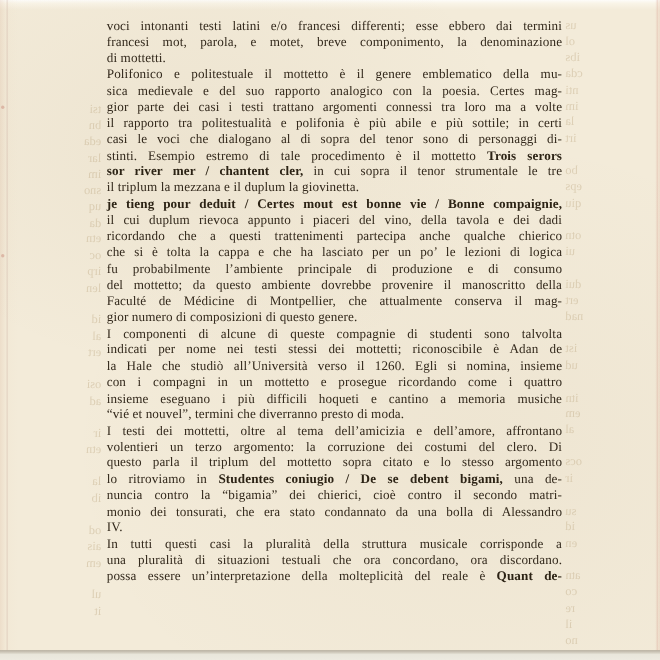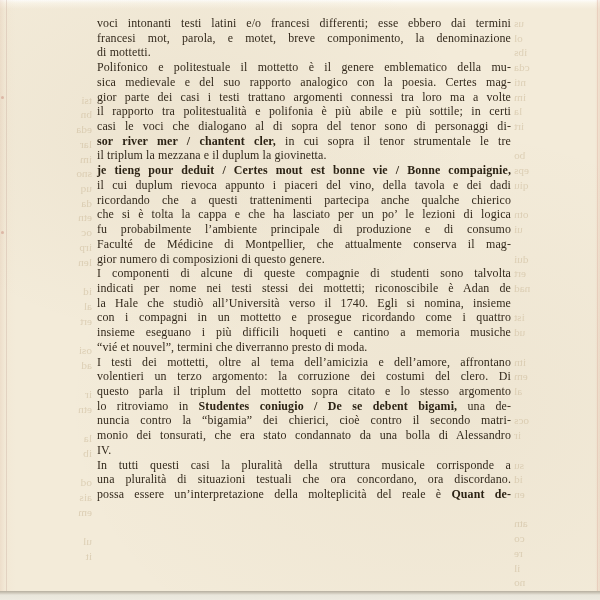--- a/index.html
+++ b/index.html
@@ -137,32 +137,34 @@
     </div>
   <div class="textblock">
       <div class="line just"><span>voci intonanti testi latini e/o francesi differenti; esse ebbero dai termini</span></div>
       <div class="line just"><span>francesi </span><span class="i">mot</span><span>, </span><span class="i">parola</span><span>, e </span><span class="i">motet</span><span>, breve componimento, la denominazione</span></div>
       <div class="line"><span>di mottetti.</span></div>
       <div class="line just"><span>Polifonico e politestuale il mottetto è il genere emblematico della mu-</span></div>
       <div class="line just"><span>sica medievale e del suo rapporto analogico con la poesia. Certes mag-</span></div>
       <div class="line just"><span>gior parte dei casi i testi trattano argomenti connessi tra loro ma a volte</span></div>
       <div class="line just"><span>il rapporto tra politestualità e polifonia è più abile e più sottile; in certi</span></div>
       <div class="line just"><span>casi le voci che dialogano al di sopra del </span><span class="i">tenor</span><span> sono di personaggi di-</span></div>
+      <div class="line just"><span>stinti. Esempio estremo di tale procedimento è il mottetto </span><span class="b">Trois serors</span></div>
       <div class="line just"><span class="b">sor river mer / chantent cler,</span><span> in cui sopra il </span><span class="i">tenor</span><span> strumentale le tre</span></div>
       <div class="line"><span>il </span><span class="i">triplum</span><span> la mezzana e il </span><span class="i">duplum</span><span> la giovinetta.</span></div>
       <div class="line just"><span class="b">je tieng pour deduit / Certes mout est bonne vie / Bonne compaignie,</span></div>
       <div class="line just"><span>il cui </span><span class="i">duplum</span><span> rievoca appunto i piaceri del vino, della tavola e dei dadi</span></div>
       <div class="line just"><span>ricordando che a questi trattenimenti partecipa anche qualche chierico</span></div>
       <div class="line just"><span>che si è tolta la cappa e che ha lasciato per un po’ le lezioni di logica</span></div>
       <div class="line just"><span>fu probabilmente l’ambiente principale di produzione e di consumo</span></div>
+      <div class="line just"><span>del mottetto; da questo ambiente dovrebbe provenire il manoscritto della</span></div>
       <div class="line just"><span>Faculté de Médicine di Montpellier, che attualmente conserva il mag-</span></div>
       <div class="line"><span>gior numero di composizioni di questo genere.</span></div>
       <div class="line just"><span>I componenti di alcune di queste compagnie di studenti sono talvolta</span></div>
       <div class="line just"><span>indicati per nome nei testi stessi dei mottetti; riconoscibile è Adan de</span></div>
-      <div class="line just"><span>la Hale che studiò all’Università verso il 1740. Egli si nomina, insieme</span></div>
+      <div class="line just"><span>la Hale che studiò all’Università verso il 1260. Egli si nomina, insieme</span></div>
       <div class="line just"><span>con i compagni in un mottetto e prosegue ricordando come i quattro</span></div>
       <div class="line just"><span>insieme eseguano i più difficili </span><span class="i">hoqueti</span><span> e cantino a memoria musiche</span></div>
       <div class="line"><span>“vié et nouvel”, termini che diverranno presto di moda.</span></div>
       <div class="line just"><span>I testi dei mottetti, oltre al tema dell’amicizia e dell’amore, affrontano</span></div>
       <div class="line just"><span>volentieri un terzo argomento: la corruzione dei costumi del clero. Di</span></div>
       <div class="line just"><span>questo parla il </span><span class="i">triplum</span><span> del mottetto sopra citato e lo stesso argomento</span></div>
       <div class="line just"><span>lo ritroviamo in </span><span class="b">Studentes coniugio / De se debent bigami,</span><span> una de-</span></div>
       <div class="line just"><span>nuncia contro la “bigamia” dei chierici, cioè contro il secondo matri-</span></div>
       <div class="line just"><span>monio dei tonsurati, che era stato condannato da una bolla di Alessandro</span></div>
       <div class="line"><span>IV.</span></div>

